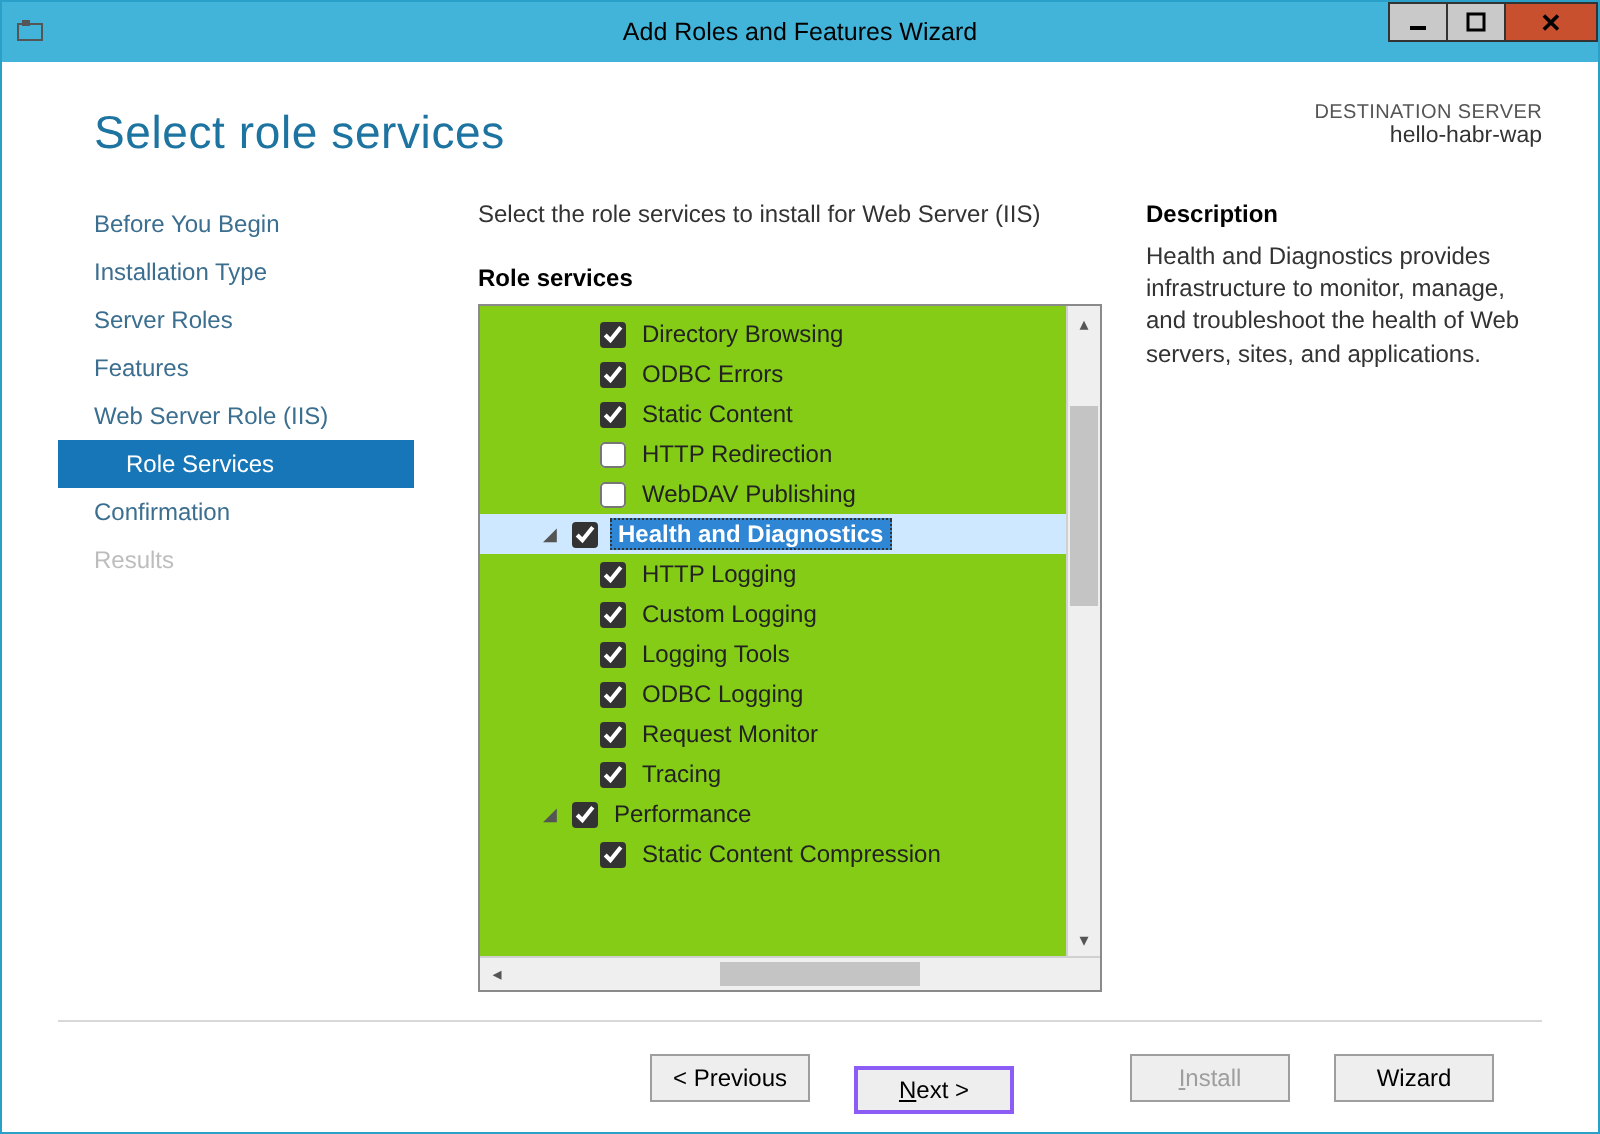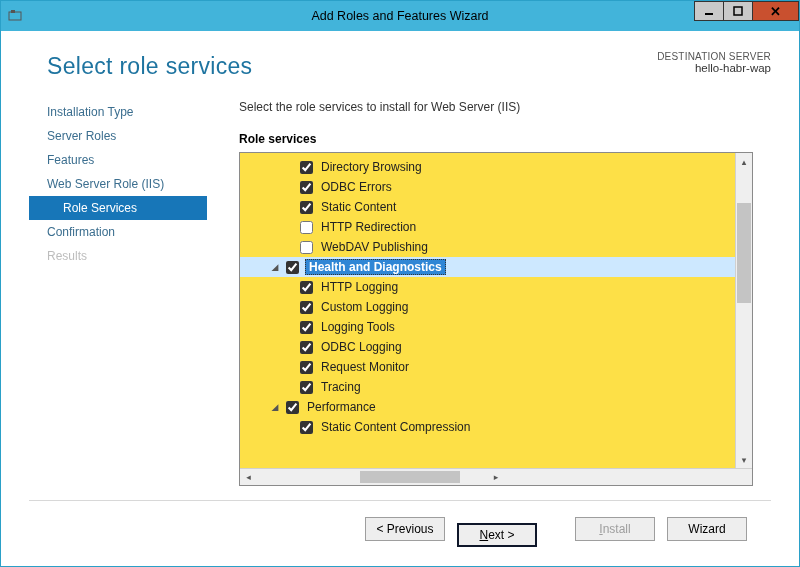--- a/index.html
+++ b/index.html
@@ -52,21 +52,21 @@
     margin-left: -1px;
     font-size: 11px;
     font-family: Arial, sans-serif;
   }
   .win-btn.close { background: #c9502f; color: #000; width: 47px; }
   .win-btn.close span { font-weight: bold; font-size: 13px; }
   .win-btn svg { width: 12px; height: 12px; }
 
   .content {
     flex: 1;
-    padding: 18px 28px 10px 28px;
+    padding: 18px 28px 0 28px;
     display: flex;
     flex-direction: column;
   }
   .header-row {
     display: flex;
     align-items: flex-start;
     margin-bottom: 20px;
   }
   .page-title {
     font-size: 23px;
@@ -110,21 +110,21 @@
     padding: 0 18px 0 32px;
     display: flex; flex-direction: column;
   }
   .instruction { font-size: 12px; color: #333; margin: 0 0 18px 0; }
   .group-label { font-size: 12px; font-weight: bold; margin-bottom: 6px; }
 
   .tree-wrap {
     flex: 1;
     display: flex; flex-direction: column;
     border: 1px solid #8a8a8a;
-    background: #fde047;
+    background: #84cc16;
     overflow: hidden;
   }
   .tree-scroll-area {
     flex: 1;
     display: flex;
     overflow: hidden;
   }
   .tree {
     flex: 1;
     overflow: hidden;
@@ -202,32 +202,32 @@
   .desc-text { font-size: 12px; color: #333; line-height: 1.35; margin-top: 6px; }
 
   .footer {
     height: 56px;
     border-top: 1px solid #d8d8d8;
     margin-top: 14px;
     display: flex;
     align-items: center;
     justify-content: flex-end;
     padding: 0 24px;
-    gap: 12px;
+    gap: 22px;
   }
   .btn {
     min-width: 80px;
     height: 24px;
     border: 1px solid #9e9e9e;
     background: #eee;
     font-size: 12px;
     display: inline-flex; align-items: center; justify-content: center;
     padding: 0 10px;
   }
-  .btn.default { border: 2px solid #0f172a; margin-top: 12px; }
+  .btn.default { border: 2px solid #8b5cf6; margin-top: 12px; }
   .btn.disabled { color: #9e9e9e; }
   .u { text-decoration: underline; }
 </style>
 </head>
 <body>
 
 <div class="window">
 
   <div class="titlebar">
     <div class="sys-icon">
@@ -260,20 +260,21 @@
       <h1 class="page-title">Select role services</h1>
       <div class="dest">
         <div class="dest-label">DESTINATION SERVER</div>
         <div class="dest-host">hello-habr-wap</div>
       </div>
     </div>
 
     <div class="main-row">
 
       <div class="nav" id="nav">
+          <div class="nav-item">Before You Begin</div>
           <div class="nav-item">Installation Type</div>
           <div class="nav-item">Server Roles</div>
           <div class="nav-item">Features</div>
           <div class="nav-item">Web Server Role (IIS)</div>
           <div class="nav-item sub">Role Services</div>
           <div class="nav-item">Confirmation</div>
           <div class="nav-item disabled">Results</div>
         </div>
 
       <div class="center-col">
@@ -350,20 +351,24 @@
           </div>
           <div class="hscroll">
             <div class="arrow">◂</div>
             <div class="thumb-h"></div>
             <div class="arrow" style="margin-left:auto">▸</div>
             <div class="corner"></div>
           </div>
         </div>
       </div>
 
+      <div class="desc-col">
+        <div class="group-label">Description</div>
+        <div class="desc-text">Health and Diagnostics provides infrastructure to monitor, manage, and troubleshoot the health of Web servers, sites, and applications.</div>
+      </div>
 
     </div>
 
     <div class="footer">
       <div class="btn">
         <span>&lt; Previous</span>
       </div>
       <div class="btn default">
         <span><span class="u">N</span><span>ext &gt;</span></span>
       </div>

